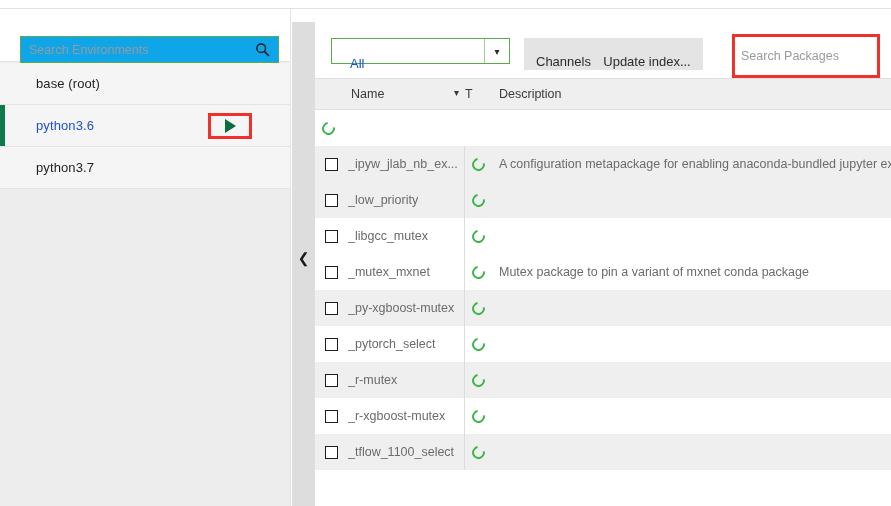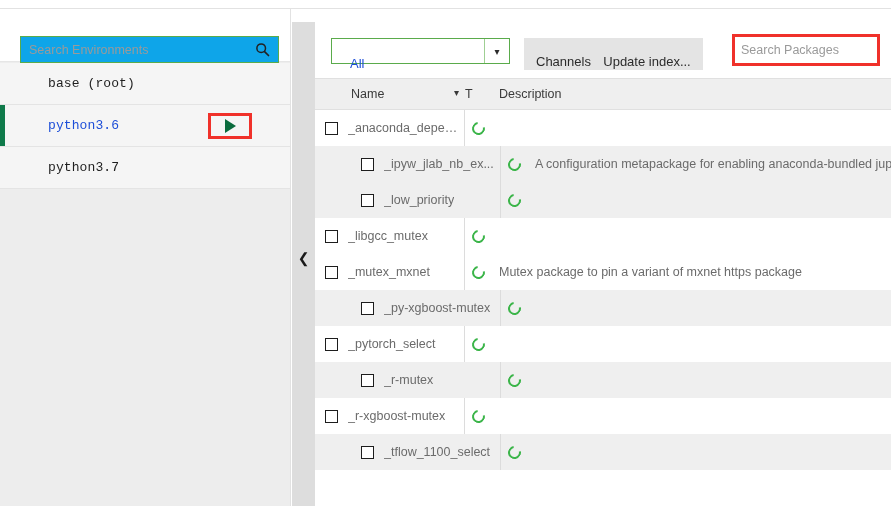--- a/index.html
+++ b/index.html
@@ -96,25 +96,24 @@
     box-sizing: border-box;
   }
   .env-item .accent {
     position: absolute;
     left: 0; top: 0; bottom: 0;
     width: 5px;
     background: transparent;
   }
   .env-item.selected .accent { background: #0f7a4a; }
   .env-item .env-label {
-    padding-left: 48px;
+    padding-left: 36px;
     font-size: 13px;
     color: #1f1f1f;
     letter-spacing: .1px;
-    font-family: Liberation Mono, monospace;
   }
   .env-item.selected .env-label { color: #1d4ed8; }
 
   .env-run-wrap {
     position: absolute;
     right: 38px;
     top: 50%;
     transform: translateY(-50%);
     width: 44px;
     height: 26px;
@@ -203,21 +202,21 @@
     padding: 16px 12px;
     cursor: pointer;
   }
   .tb-btn.channels { left: 209px; width: 74px; }
   .tb-btn.update   { left: 276px; width: 112px; }
 
   .pkg-search-box {
     position: absolute;
     left: 417px; top: 12px;
     width: 148px;
-    height: 32px;
+    height: 44px;
     border: 3px solid #f0312a;
     box-sizing: border-box;
     background: #ffffff;
     display: flex;
     align-items: center;
   }
   .pkg-search-input {
     border: none; outline: none; background: transparent;
     flex: 1; height: 100%;
     padding: 0 6px;
@@ -266,21 +265,21 @@
 
   .pkg-row {
     display: flex;
     align-items: center;
     height: 36px;
     background: #ffffff;
     font-size: 12.5px;
     color: #6b6b6b;
     position: relative;
   }
-  .pkg-row.alt { background: #efefef; padding-left: 36px; }
+  .pkg-row.alt { background: #efefef; }
   .pkg-row .cell-name {
     width: 150px;
     box-sizing: border-box;
     display: flex;
     align-items: center;
     height: 100%;
     border-right: 1px solid #dcdcdc;
     padding-left: 10px;
   }
   .chk {
@@ -406,24 +405,20 @@
         </div>
         <div class="col-t">
           <span>T</span>
         </div>
         <div class="col-desc">
           <span>Description</span>
         </div>
       </div>
 
       <div class="pkg-row">
-        <div class="cell-name">
-          <span class="chk"></span>
-          <span class="nm">_anaconda_depends</span>
-        </div>
         <div class="cell-t">
           <span class="status-ring"></span>
         </div>
         <div class="cell-desc"></div>
       </div>
 
       <div class="pkg-row alt">
         <div class="cell-name">
           <span class="chk"></span>
           <span class="nm">_ipyw_jlab_nb_ex...</span>
@@ -457,21 +452,21 @@
       </div>
 
       <div class="pkg-row">
         <div class="cell-name">
           <span class="chk"></span>
           <span class="nm">_mutex_mxnet</span>
         </div>
         <div class="cell-t">
           <span class="status-ring"></span>
         </div>
-        <div class="cell-desc">Mutex package to pin a variant of mxnet https package</div>
+        <div class="cell-desc">Mutex package to pin a variant of mxnet conda package</div>
       </div>
 
       <div class="pkg-row alt">
         <div class="cell-name">
           <span class="chk"></span>
           <span class="nm">_py-xgboost-mutex</span>
         </div>
         <div class="cell-t">
           <span class="status-ring"></span>
         </div>

